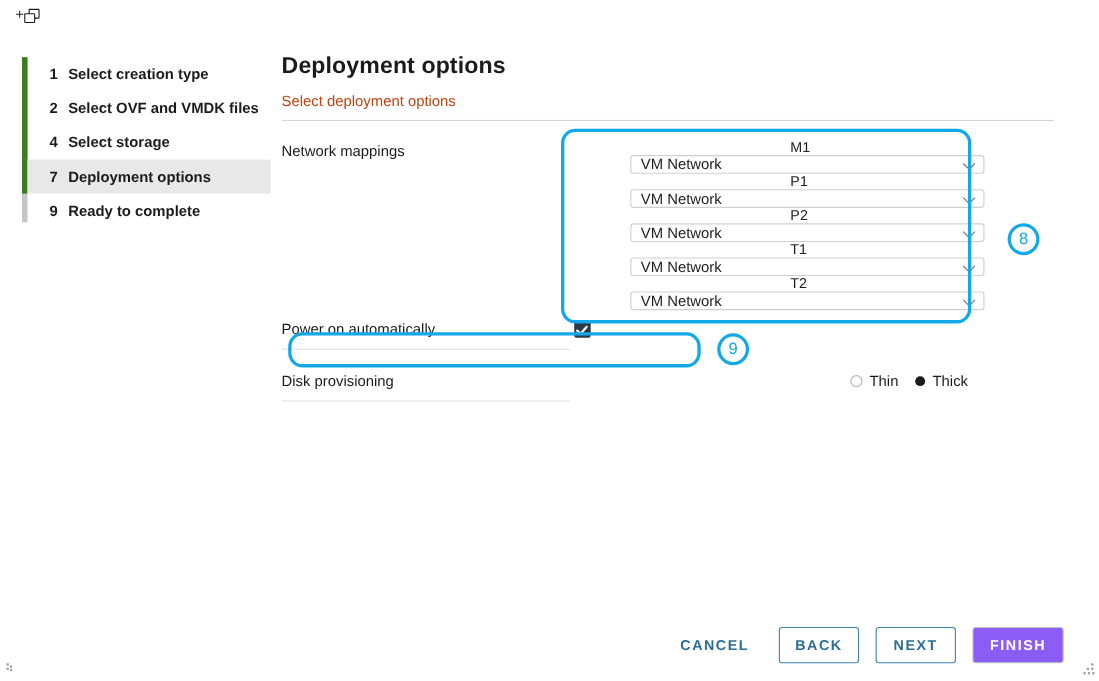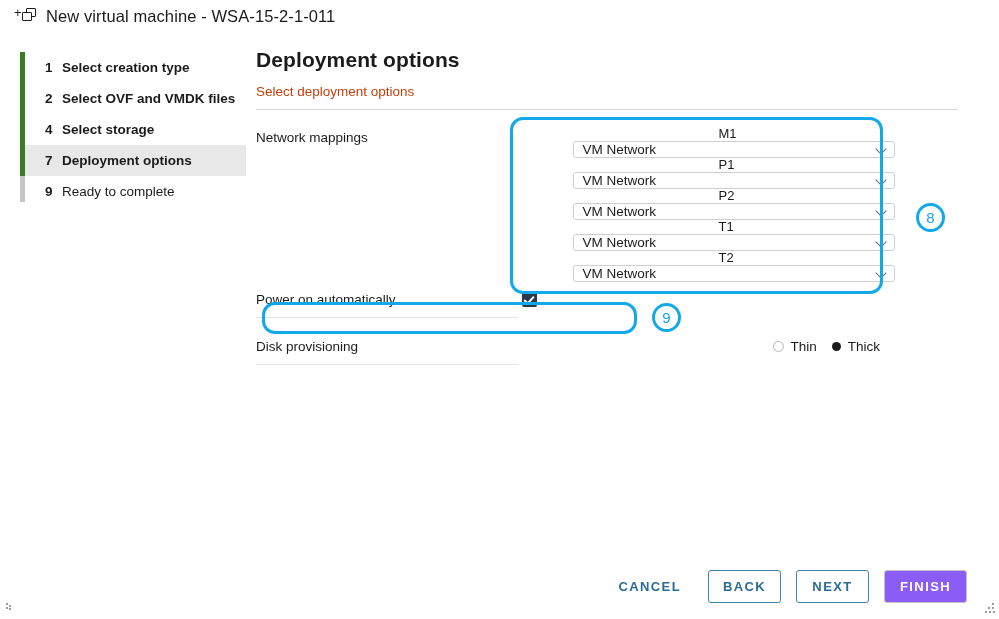--- a/index.html
+++ b/index.html
@@ -76,21 +76,21 @@
     cursor: default;
   }
   .step .num {
     position: absolute; left: 20px;
     font-weight: bold;
   }
   .step .lbl { margin-left: 17px; font-weight: bold; }
   .step.done .lbl { font-weight: bold; }
   .step.active { background: #e8e8e8; }
   .step.pending .num { font-weight: bold; }
-  .step.pending .lbl { font-weight: normal; }
+  .step.pending .lbl { font-weight: bold; }
 
   
   .main { position: absolute; left: 256px; top: 48px; width: 702px; }
   .page-title {
     font-size: 21px; font-weight: bold; color: #1b1b1b;
     margin: 0; letter-spacing: 0.1px;
   }
   .page-sub {
     font-size: 13.5px; color: #c2410c; margin-top: 12px;
   }
@@ -243,21 +243,20 @@
 <body>
 
 <div id="app">
 
   <div class="titlebar">
     <div class="vm-icon">
       <span class="plus">+</span>
       <span class="rect-back"></span>
       <span class="rect-front"></span>
     </div>
-    <div class="title-text">New virtual machine - WSA-15-2-1-011</div>
   </div>
 
   <div class="sidebar">
     <div class="progress-rail">
       <div class="progress-fill"></div>
     </div>
     <div class="steps">
       <div class="step done">
         <span class="num">1</span>
         <span class="lbl">Select creation type</span>

